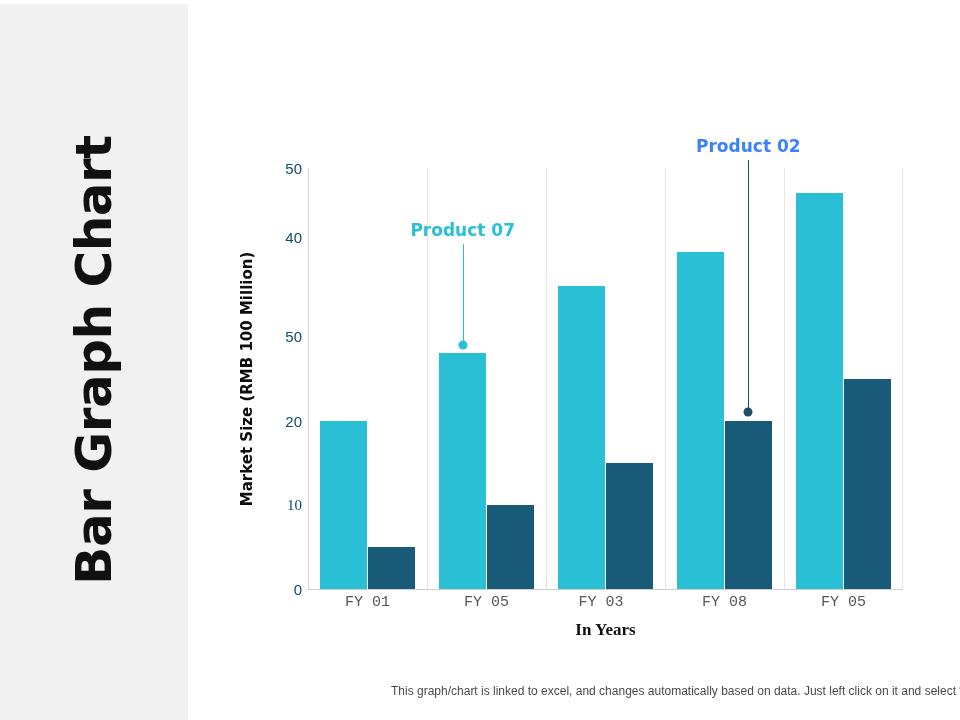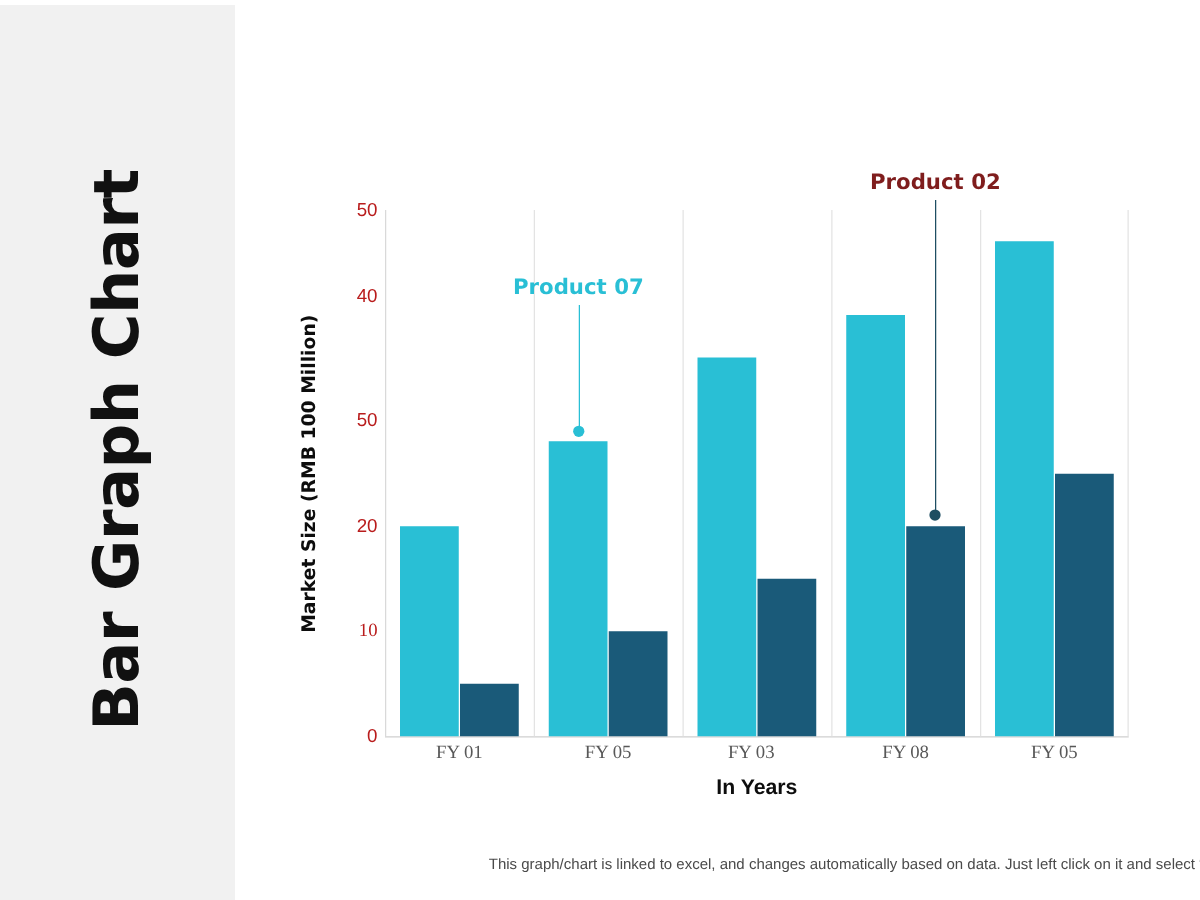--- a/index.html
+++ b/index.html
@@ -60,21 +60,21 @@
     position:absolute;top:0;width:1px;height:421px;background:#e3e3e3;
   }
 
   
   .ytick{
     position:absolute;
     right:0;
     width:40px;
     text-align:right;
     font-size:15px;
-    color:#b91c1c;
+    color:#0c4a6e;
     font-family:"Liberation Sans", sans-serif;
     transform:translateY(-50%);
   }
   #ytick-holder{
     position:absolute;left:62px;top:168px;width:52px;height:421px;
   }
   #yaxis-title-box{
     position:absolute;
     left:44px;top:168px;width:30px;height:421px;
     display:flex;align-items:center;justify-content:center;
@@ -97,32 +97,32 @@
 
   
   #xlabels{
     position:absolute;left:120px;top:594px;width:595px;height:24px;
   }
   .xlabel{
     position:absolute;
     text-align:center;
     font-size:15px;
     color:#585858;
-    font-family:Liberation Serif, serif;
+    font-family:Liberation Mono, monospace;
     transform:translateX(-50%);
   }
 
   #xaxis-title{
     position:absolute;
     left:120px;top:620px;width:595px;
     text-align:center;
     font-size:17px;
     font-weight:bold;
     color:#0d0d0d;
-    font-family:Liberation Sans, sans-serif;
+    font-family:Liberation Serif, serif;
   }
 
   
   .annot-label{
     position:absolute;
     transform:translateX(-50%);
     font-size:17px;
     font-weight:bold;
     white-space:nowrap;
     font-family:"DejaVu Sans", sans-serif;
@@ -189,21 +189,21 @@
       <div class="bar s1" style="left: 297.5px; width: 47.6px; height: 126.3px;"></div>
       <div class="bar s0" style="left: 368.9px; width: 47.6px; height: 336.8px;"></div>
       <div class="bar s1" style="left: 416.5px; width: 47.6px; height: 168.4px;"></div>
       <div class="bar s0" style="left: 487.9px; width: 47.6px; height: 395.74px;"></div>
       <div class="bar s1" style="left: 535.5px; width: 47.6px; height: 210.5px;"></div>
       <div class="annot-line" style="left: 154.7px; top: 75.78px; height: 101.04px; background: rgb(41, 191, 213);"></div>
       <div class="annot-dot" style="left: 154.7px; top: 176.82px; background: rgb(41, 191, 213);"></div>
       <div class="annot-label" style="left: 154.7px; top: 51.78px; color: rgb(41, 191, 213);">Product 07</div>
       <div class="annot-line" style="left: 440.3px; top: -8.42px; height: 252.6px; background: rgb(30, 78, 98);"></div>
       <div class="annot-dot" style="left: 440.3px; top: 244.18px; background: rgb(30, 78, 98);"></div>
-      <div class="annot-label" style="left: 440.3px; top: -32.42px; color: #7f1d1d;">Product 02</div>
+      <div class="annot-label" style="left: 440.3px; top: -32.42px; color: #3b82f6;">Product 02</div>
     </div>
 
   <div id="xlabels">
       <div class="xlabel" style="left: 59.5px;">FY 01</div>
       <div class="xlabel" style="left: 178.5px;">FY 05</div>
       <div class="xlabel" style="left: 293px;">FY 03</div>
       <div class="xlabel" style="left: 416.5px;">FY 08</div>
       <div class="xlabel" style="left: 535.5px;">FY 05</div>
     </div>
 

